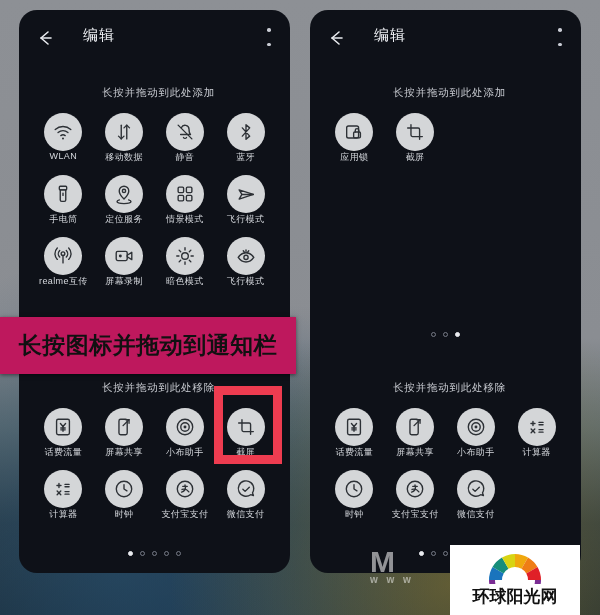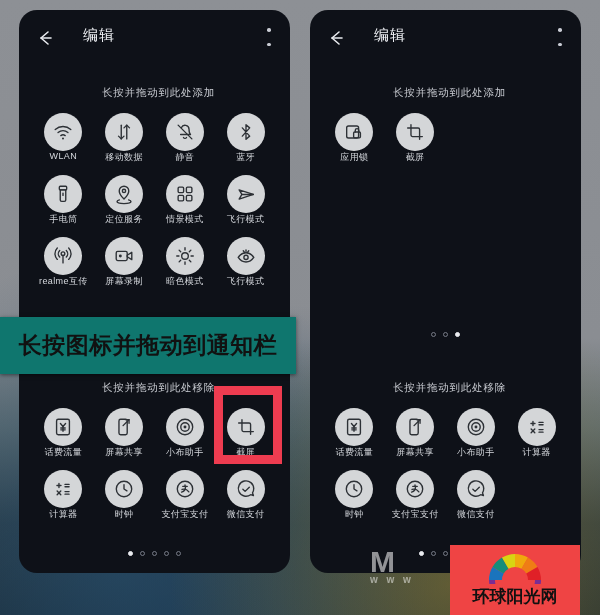--- a/index.html
+++ b/index.html
@@ -150,21 +150,21 @@
     pointer-events: none;
   }
 
   
   .banner {
     position: absolute;
     left: 0;
     top: 317px;
     width: 296px;
     height: 57px;
-    background: #0f766e;
+    background: #be185d;
     display: flex;
     align-items: center;
     justify-content: center;
     box-shadow: 0 1px 4px rgba(0,0,0,0.5);
   }
   .banner span {
     color: #111;
     font-size: 23px;
     font-weight: 700;
     letter-spacing: 0.5px;
@@ -188,21 +188,21 @@
     letter-spacing: 3px;
     font-weight: 700;
     color: rgba(255,255,255,0.5);
   }
 
   
   .logo-box {
     position: absolute;
     left: 450px; top: 545px;
     width: 130px; height: 70px;
-    background: #ef4444;
+    background: #ffffff;
     display: flex;
     flex-direction: column;
     align-items: center;
     justify-content: center;
   }
   .logo-mark { width: 62px; height: 32px; display: block; }
   .logo-text {
     margin-top: 1px;
     font-size: 17px;
     font-weight: 800;

